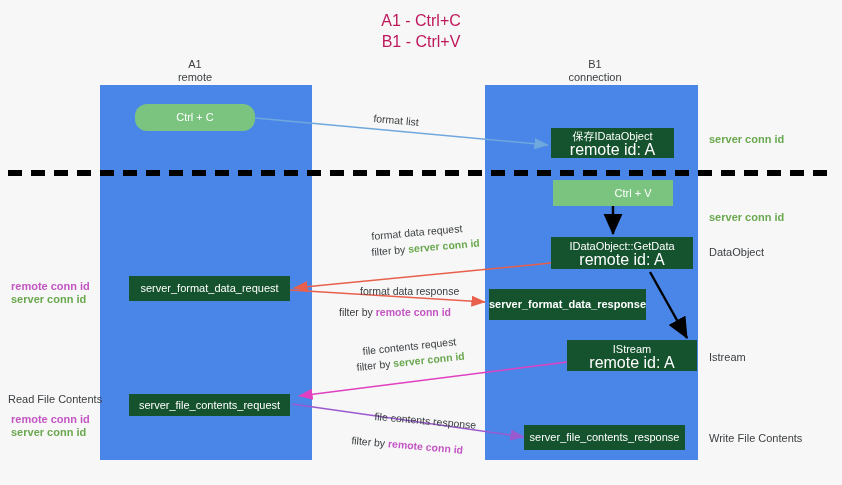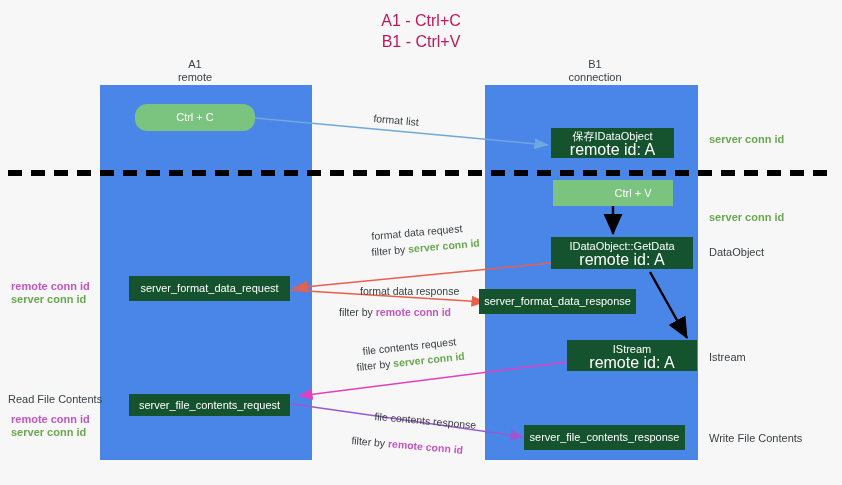--- a/index.html
+++ b/index.html
@@ -107,21 +107,21 @@
 
   <div class="box orange" style="left:567px;top:340px;width:130px;height:31px;">
     <span>IStream</span>
     <span class="l2">remote id: A</span>
   </div>
 
   <div class="box orange" style="left:129px;top:276px;width:161px;height:25px;">
     <span>server_format_data_request</span>
   </div>
 
-  <div class="box orange" style="left:479px;top:289px;width:157px;height:25px;">
+  <div class="box orange" style="left:489px;top:289px;width:157px;height:31px;font-weight:bold;">
     <span>server_format_data_response</span>
   </div>
 
   <div class="box orange" style="left:129px;top:394px;width:161px;height:22px;">
     <span>server_file_contents_request</span>
   </div>
 
   <div class="box orange" style="left:524px;top:425px;width:161px;height:25px;">
     <span>server_file_contents_response</span>
   </div>

